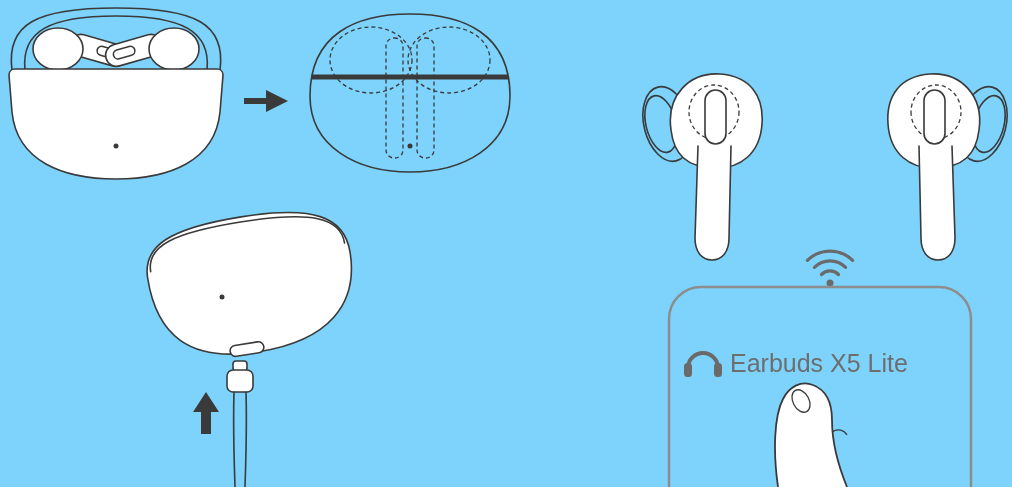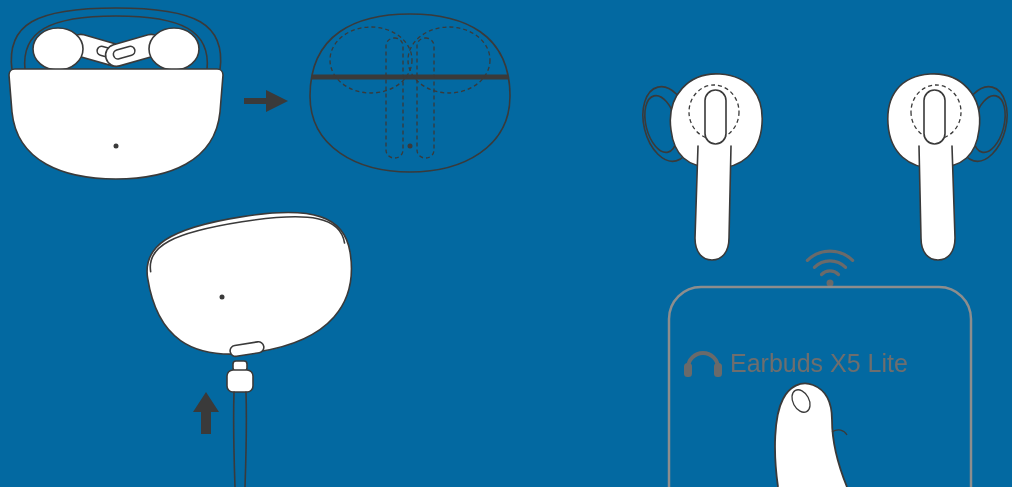--- a/index.html
+++ b/index.html
@@ -2,21 +2,21 @@
 <html style="--c-line: #3a3a3a; --c-gray: #6a6a6a; --c-phone: #8d8d8d; --c-text: #6e6e6e;"><head>
 <meta charset="utf-8">
 <style>
   :root{
     --c-line:#3a3a3a;
     --c-gray:#6a6a6a;
     --c-phone:#8d8d8d;
     --c-text:#6e6e6e;
   }
   html,body{margin:0;padding:0;background:#fff;}
-  .canvas{position:relative;width:1012px;height:487px;background:#0369a1;overflow:hidden;
+  .canvas{position:relative;width:1012px;height:487px;background:#7dd3fc;overflow:hidden;
           font-family:"Liberation Sans", sans-serif;}
   svg{display:block;}
   .ln{fill:none;stroke:var(--c-line);stroke-width:1.6;stroke-linecap:round;stroke-linejoin:round;}
   .lnw{fill:#fff;stroke:var(--c-line);stroke-width:1.6;stroke-linecap:round;stroke-linejoin:round;}
   .fillc{fill:var(--c-line);stroke:none;}
   .dash{fill:none;stroke:var(--c-line);stroke-width:1.3;stroke-dasharray:4 3;}
   .grayln{fill:none;stroke:var(--c-gray);stroke-width:3.2;stroke-linecap:round;}
   .phoneln{fill:none;stroke:var(--c-phone);stroke-width:2.5;}
   .prodname{font-family:"Liberation Sans", sans-serif;font-size:25px;fill:var(--c-text);}
 </style>

